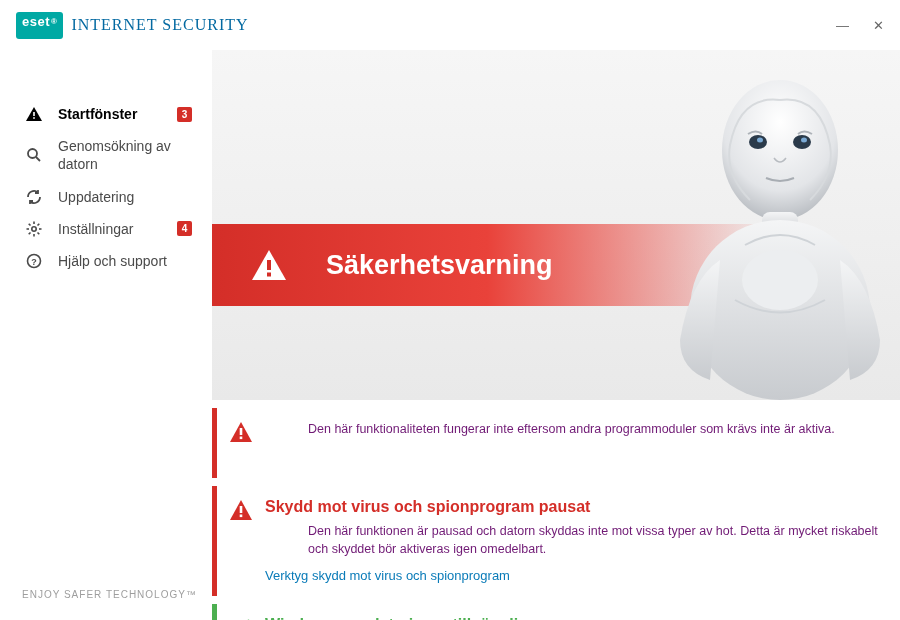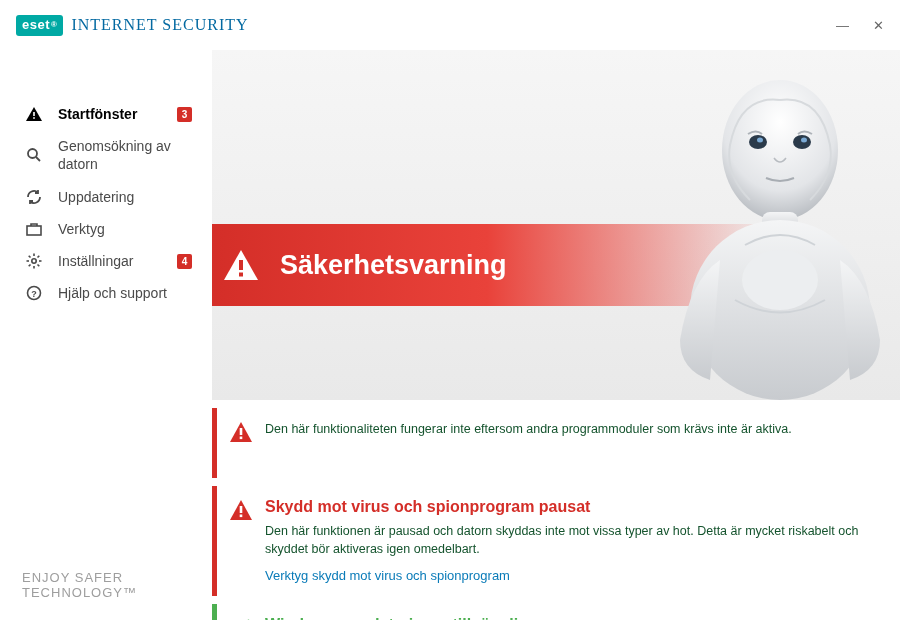--- a/index.html
+++ b/index.html
@@ -1,53 +1,53 @@
 <!DOCTYPE html>
 <html><head>
 <meta charset="utf-8">
 <style>
 * { margin: 0; padding: 0; box-sizing: border-box; }
 body { font-family: "Segoe UI", Arial, sans-serif; background: #fff; width: 900px; height: 620px; overflow: hidden; position: relative; }
 
 .titlebar { height: 50px; display: flex; align-items: center; padding: 0 16px; }
 .logo { display: flex; align-items: center; gap: 8px; }
-.logo-badge { background: #00a9a4; color: #fff; font-weight: 700; font-size: 13px; padding: 2px 6px 4px 6px; border-radius: 3px; letter-spacing: 0.5px; display: flex; align-items: center; }
+.logo-badge { background: #00a9a4; color: #fff; font-weight: 700; font-size: 13px; padding: 2px 6px 10px 6px; border-radius: 3px; letter-spacing: 0.5px; display: flex; align-items: center; }
 .logo-badge sup { font-size: 8px; margin-left: 1px; }
 .logo-text { color: #0369a1; font-size: 16px; font-weight: 300; letter-spacing: 1px; font-family: Liberation Serif, serif; }
 .winctrl { margin-left: auto; display: flex; gap: 24px; align-items: center; }
 .winctrl span { color: #666; font-size: 13px; cursor: pointer; }
 
 .layout { display: flex; height: 570px; }
 .sidebar { width: 212px; padding: 48px 0 0 0; display: flex; flex-direction: column; }
 .nav { list-style: none; }
 .nav li { display: flex; align-items: center; padding: 7px 20px 7px 24px; cursor: pointer; font-size: 14px; color: #4a4a4a; line-height: 1.3; }
 .nav li.active { font-weight: 700; color: #000; }
 .nav .icon { width: 20px; margin-right: 14px; display: flex; align-items: center; justify-content: center; flex-shrink: 0; }
 .nav .label { flex: 1; }
 .nav .badge { background: #d42e28; color: #fff; font-size: 10px; font-weight: 700; width: 15px; height: 15px; display: flex; align-items: center; justify-content: center; border-radius: 2px; }
-.footer { margin-top: auto; padding: 0 0 20px 22px; font-size: 13px; color: #9e9e9e; letter-spacing: 1px; }
+.footer { margin-top: auto; padding: 0 0 20px 22px; font-size: 10px; color: #9e9e9e; letter-spacing: 1px; }
 
 .main { flex: 1; position: relative; }
 .hero { position: relative; height: 350px; background: linear-gradient(180deg, #f6f6f6 0%, #e9e9e9 100%); overflow: visible; }
-.banner { position: absolute; top: 174px; left: 0; right: 0; height: 82px; background: linear-gradient(90deg, #d42e28 0%, #e9423a 40%, rgba(233,66,58,0.1) 78%, rgba(233,66,58,0) 86%); display: flex; align-items: center; padding-left: 12px; gap: 22px; }
+.banner { position: absolute; top: 174px; left: 0; right: 0; height: 82px; background: linear-gradient(90deg, #d42e28 0%, #e9423a 40%, rgba(233,66,58,0.1) 78%, rgba(233,66,58,0) 86%); display: flex; align-items: center; padding-left: 40px; gap: 40px; }
 .banner .warn-icon { color: #fff; }
 .banner h1 { color: #fff; font-size: 27px; font-weight: 600; }
 .robot { position: absolute; right: -10px; top: 10px; width: 260px; height: 340px; }
 
 .alerts { padding: 0; }
 .alert { display: flex; margin: 8px 0 0 0; min-height: 70px; }
 .alert .stripe { width: 5px; flex-shrink: 0; }
 .alert.red .stripe { background: #d42e28; }
 .alert.green .stripe { background: #4caf50; }
 .alert .iconcol { width: 48px; display: flex; justify-content: center; padding-top: 14px; }
 .alert .body { flex: 1; padding: 12px 20px 12px 0; }
 .alert h3 { font-size: 16px; font-weight: 600; margin-bottom: 6px; }
 .alert.red h3 { color: #d42e28; }
 .alert.green h3 { color: #4caf50; }
-.alert p { font-size: 12.5px; color: #14532d; line-height: 1.45; }
+.alert p { font-size: 12.5px; color: #701a75; line-height: 1.45; margin-left: 43px; }
 .alert a { display: inline-block; margin-top: 10px; font-size: 13px; color: #0a7bb8; text-decoration: none; cursor: pointer; }
 
 svg { display: block; }
 </style>
 </head>
 <body>
 
 <div class="titlebar">
   <div class="logo">
     <span class="logo-badge">
@@ -86,29 +86,20 @@
         <span class="label">Genomsökning av datorn</span>
       </li>
       <li>
         <span class="icon">
           <svg width="16" height="16" viewBox="0 0 16 16">
               <path d="M2 8a6 6 0 0 1 10-4.5M14 8a6 6 0 0 1-10 4.5" fill="none" stroke="#4a4a4a" stroke-width="1.8"></path>
               <path d="M12 1v3h-3M4 15v-3h3" fill="none" stroke="#4a4a4a" stroke-width="1.8"></path>
             </svg>
         </span>
         <span class="label">Uppdatering</span>
-      </li>
-      <li>
-        <span class="icon">
-          <svg width="16" height="14" viewBox="0 0 16 14">
-              <rect x="1" y="4" width="14" height="9" fill="none" stroke="#4a4a4a" stroke-width="1.6"></rect>
-              <path d="M5 4V2h6v2" fill="none" stroke="#4a4a4a" stroke-width="1.6"></path>
-            </svg>
-        </span>
-        <span class="label">Verktyg</span>
       </li>
       <li>
         <span class="icon">
           <svg width="16" height="16" viewBox="0 0 16 16">
               <circle cx="8" cy="8" r="2.2" fill="none" stroke="#4a4a4a" stroke-width="1.6"></circle>
               <g stroke="#4a4a4a" stroke-width="1.6">
                 <line x1="8" y1="0.5" x2="8" y2="3"></line>
                 <line x1="8" y1="13" x2="8" y2="15.5"></line>
                 <line x1="0.5" y1="8" x2="3" y2="8"></line>
                 <line x1="13" y1="8" x2="15.5" y2="8"></line>

